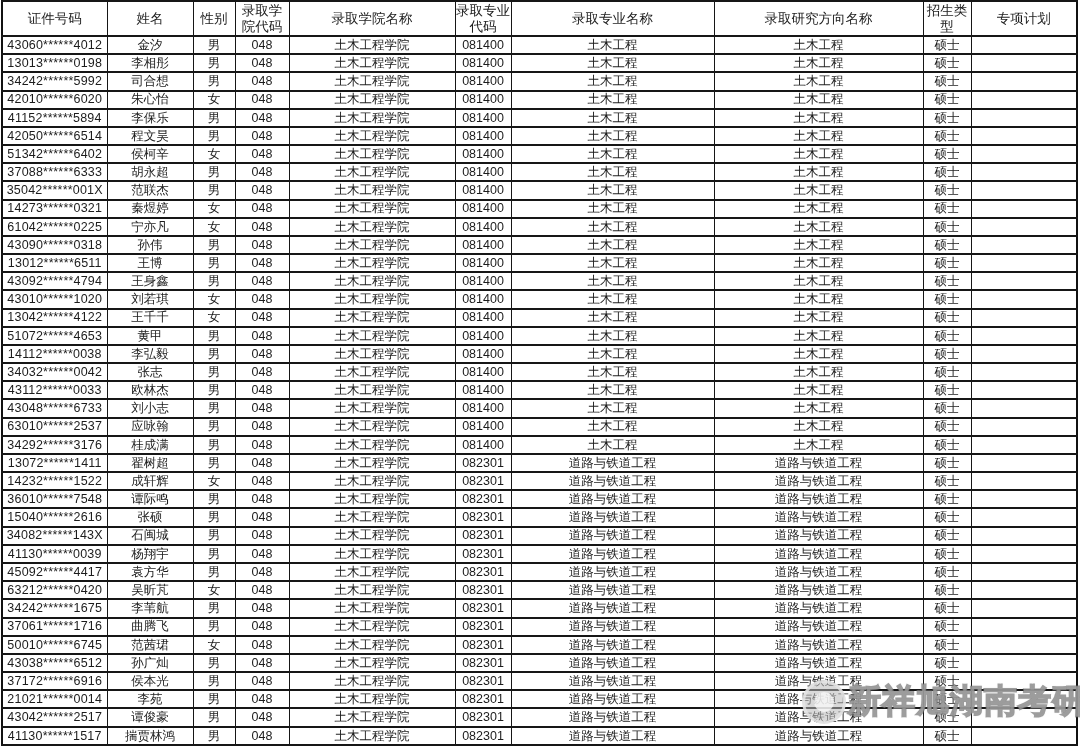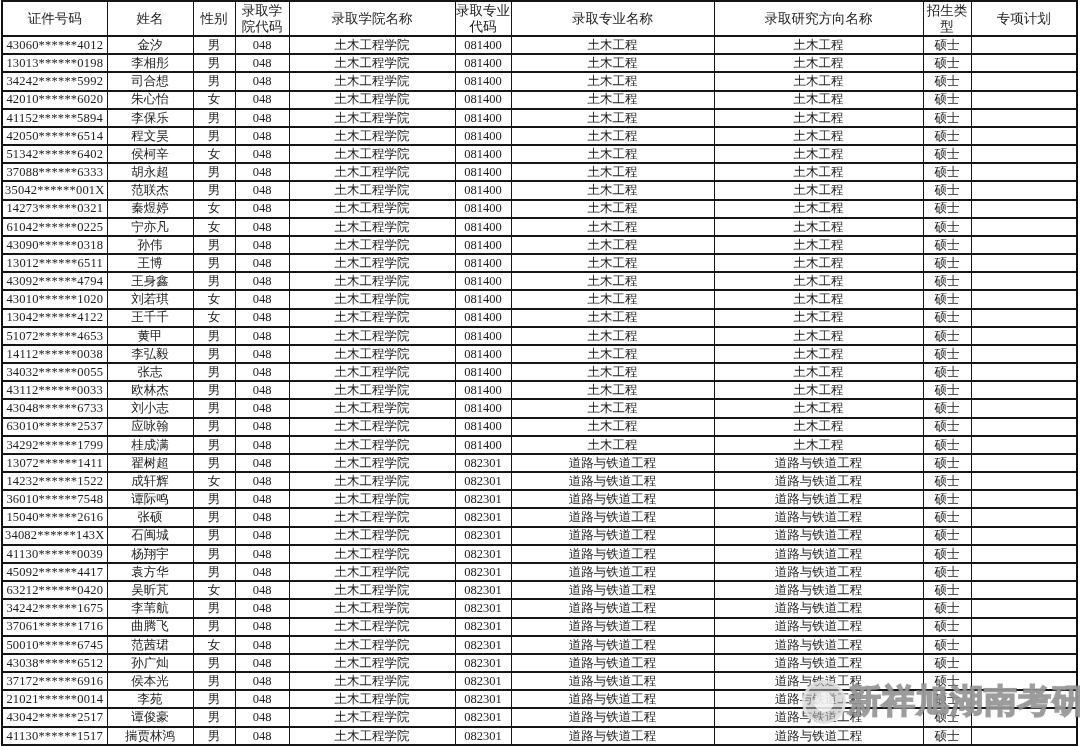--- a/index.html
+++ b/index.html
@@ -17,21 +17,20 @@
     height: 746px;
     background: #ffffff;
   }
   table.admissions {
     border-collapse: collapse;
     table-layout: fixed;
     width: 867px;
     height: 746px;
     margin-left: 1px;
     border: 2px solid #111111;
-    font-family: Liberation Serif, serif;
   }
   table.admissions th, table.admissions td {
     border: 2px solid #161616;
     border-left-width: 1px;
     border-right-width: 1px;
     padding: 0;
     text-align: center;
     vertical-align: middle;
     color: #1c1c1c;
     overflow: hidden;
@@ -346,21 +345,21 @@
           <td>男</td>
           <td>048</td>
           <td>土木工程学院</td>
           <td>081400</td>
           <td>土木工程</td>
           <td>土木工程</td>
           <td>硕士</td>
           <td></td>
         </tr>
         <tr>
-          <td class="id-cell">34032******0055</td>
+          <td class="id-cell">34032******0042</td>
           <td>张志</td>
           <td>男</td>
           <td>048</td>
           <td>土木工程学院</td>
           <td>081400</td>
           <td>土木工程</td>
           <td>土木工程</td>
           <td>硕士</td>
           <td></td>
         </tr>
@@ -394,21 +393,21 @@
           <td>男</td>
           <td>048</td>
           <td>土木工程学院</td>
           <td>081400</td>
           <td>土木工程</td>
           <td>土木工程</td>
           <td>硕士</td>
           <td></td>
         </tr>
         <tr>
-          <td class="id-cell">34292******1799</td>
+          <td class="id-cell">34292******3176</td>
           <td>桂成满</td>
           <td>男</td>
           <td>048</td>
           <td>土木工程学院</td>
           <td>081400</td>
           <td>土木工程</td>
           <td>土木工程</td>
           <td>硕士</td>
           <td></td>
         </tr>

